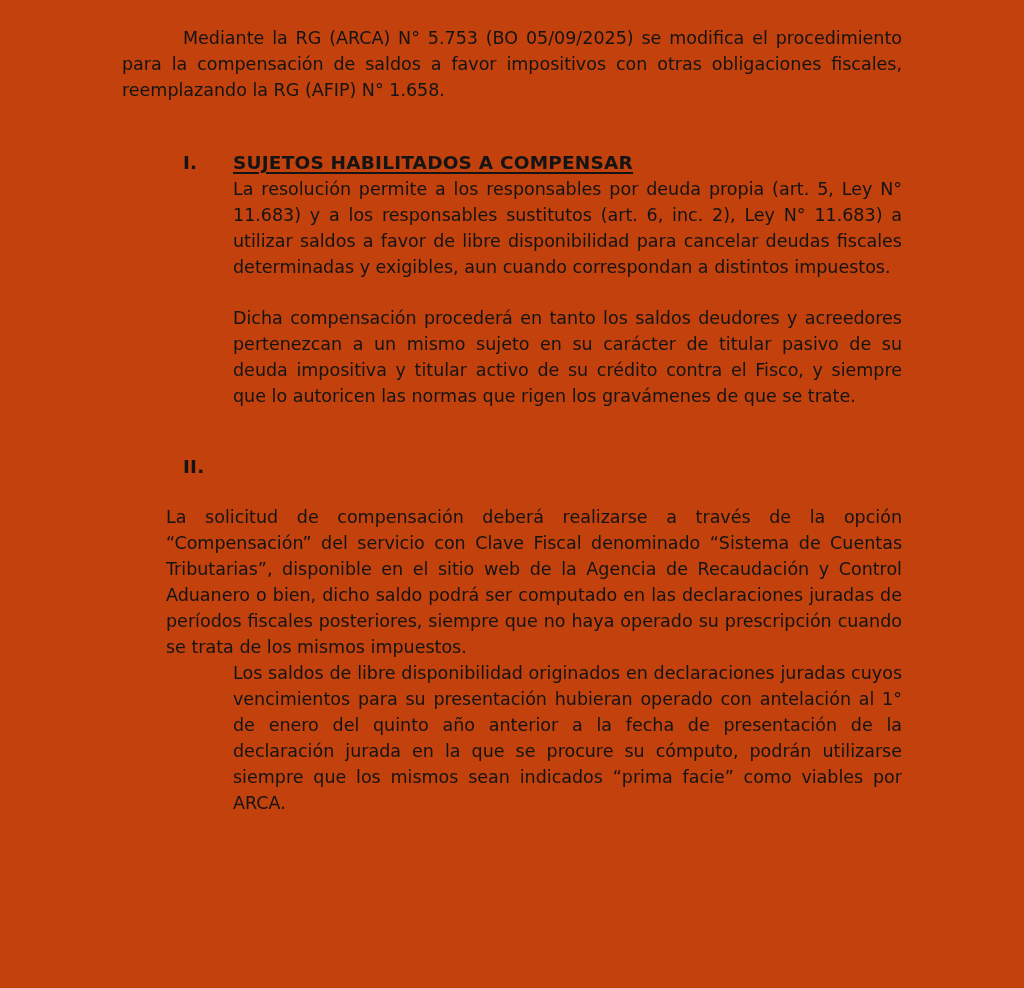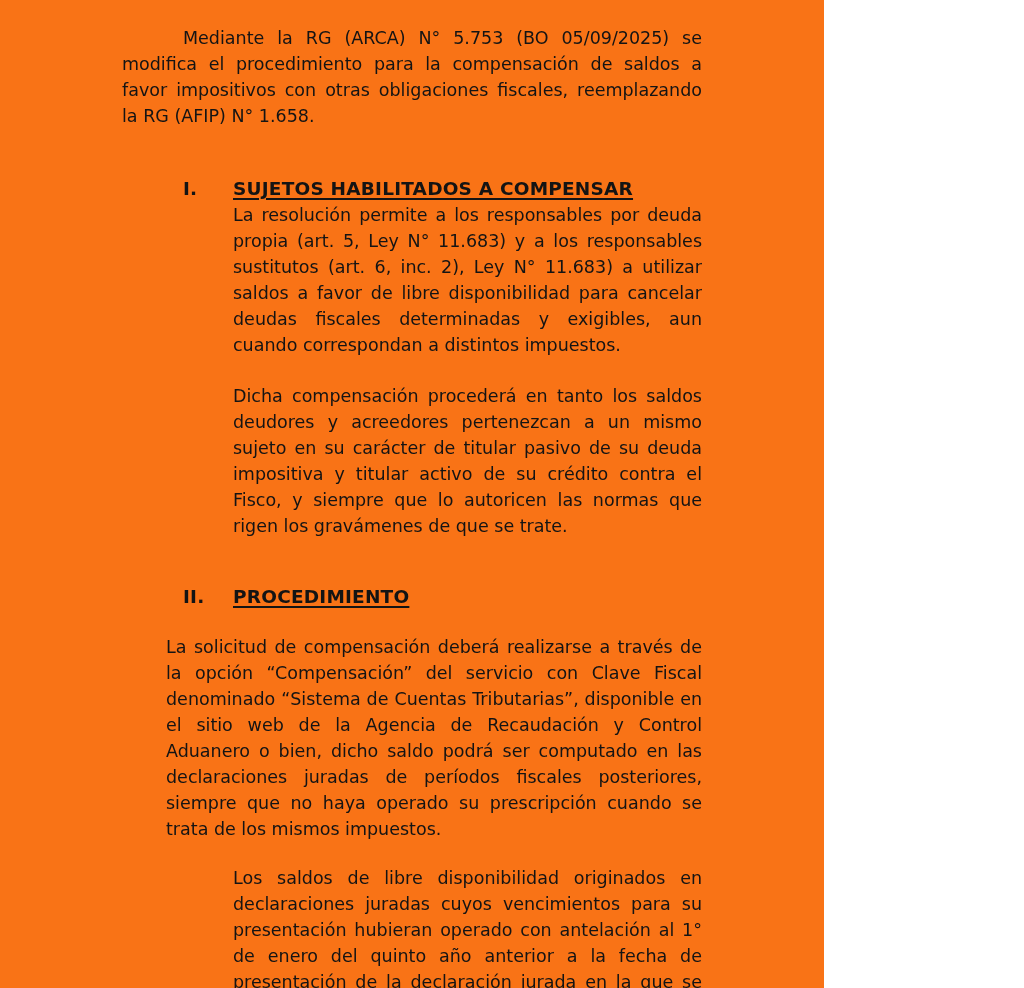--- a/index.html
+++ b/index.html
@@ -1,21 +1,21 @@
 <!DOCTYPE html>
 <html><head>
 <meta charset="utf-8">
 <style>
   * { margin: 0; padding: 0; box-sizing: border-box; }
   html, body { background: #ffffff; }
 
   .page {
-    width: 824px;
+    width: 1024px;
     height: 988px;
-    background: #f97316;
+    background: #c2410c;
     color: #141414;
     font-family: "DejaVu Sans", "Liberation Sans", sans-serif;
     overflow: hidden;
   }
 
   .content {
     padding: 25px 122px 0 122px;
   }
 
   .para {
@@ -52,21 +52,21 @@
     text-underline-offset: 3px;
   }
 
   
   .body-para {
     margin-left: 111px;
   }
   .body-first  { }
   .body-next   { margin-top: 25px; }
   .body-first-ii { margin-top: 24px; margin-left: 44px; }
-  .body-next-ii  { margin-top: 23px; }
+  .body-next-ii  { }
 </style>
 </head>
 <body>
 
 <div class="page">
   <div class="content">
 
     <p class="para intro intro-lead">Mediante la RG (ARCA) N° 5.753 (BO 05/09/2025) se modifica el procedimiento para la compensación de saldos a favor impositivos con otras obligaciones fiscales, reemplazando la RG (AFIP) N° 1.658.</p>
 
 
@@ -75,20 +75,19 @@
         <span class="section-number">I.</span>
         <span class="section-title">SUJETOS HABILITADOS A COMPENSAR</span>
       </div>
       <p class="para body-para body-first">La resolución permite a los responsables por deuda propia (art. 5, Ley N° 11.683) y a los responsables sustitutos (art. 6, inc. 2), Ley N° 11.683) a utilizar saldos a favor de libre disponibilidad para cancelar deudas fiscales determinadas y exigibles, aun cuando correspondan a distintos impuestos.</p>
       <p class="para body-para body-next">Dicha compensación procederá en tanto los saldos deudores y acreedores pertenezcan a un mismo sujeto en su carácter de titular pasivo de su deuda impositiva y titular activo de su crédito contra el Fisco, y siempre que lo autoricen las normas que rigen los gravámenes de que se trate.</p>
     </section>
 
     <section class="doc-section-ii">
       <div class="para section-heading">
         <span class="section-number">II.</span>
-        <span class="section-title">PROCEDIMIENTO</span>
       </div>
       <p class="para body-para body-first-ii">La solicitud de compensación deberá realizarse a través de la opción “Compensación” del servicio con Clave Fiscal denominado “Sistema de Cuentas Tributarias”, disponible en el sitio web de la Agencia de Recaudación y Control Aduanero o bien, dicho saldo podrá ser computado en las declaraciones juradas de períodos fiscales posteriores, siempre que no haya operado su prescripción cuando se trata de los mismos impuestos.</p>
       <p class="para body-para body-next-ii">Los saldos de libre disponibilidad originados en declaraciones juradas cuyos vencimientos para su presentación hubieran operado con antelación al 1° de enero del quinto año anterior a la fecha de presentación de la declaración jurada en la que se procure su cómputo, podrán utilizarse siempre que los mismos sean indicados “prima facie” como viables por ARCA.</p>
     </section>
 
   </div>
 </div>
 
 </body></html>

